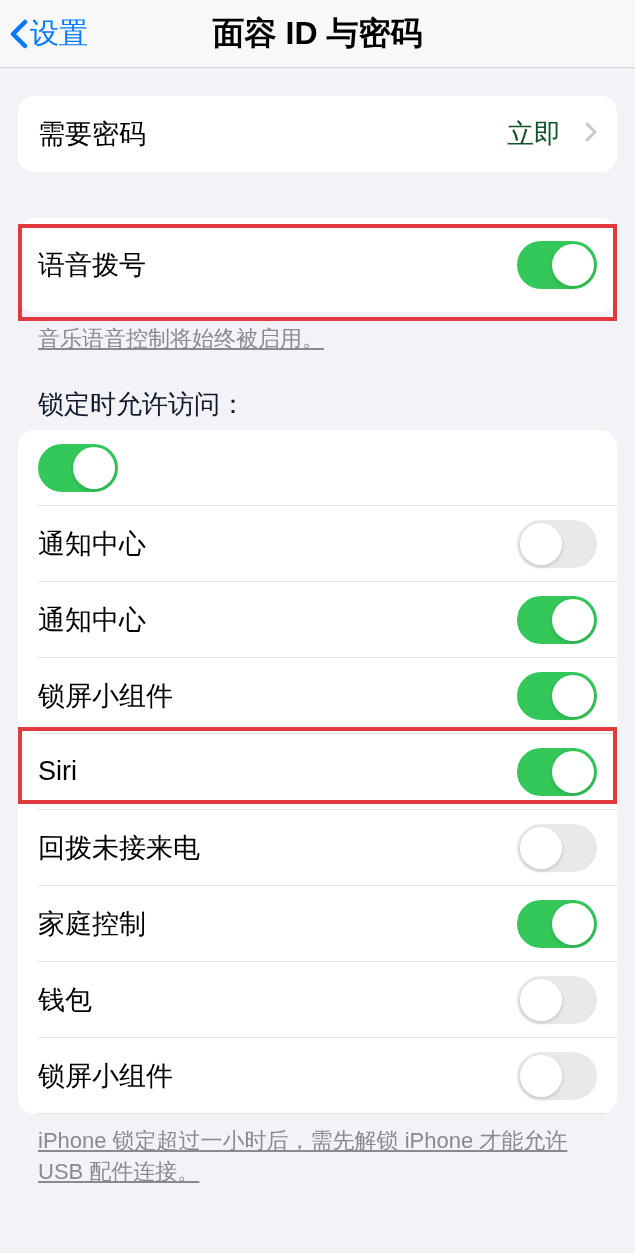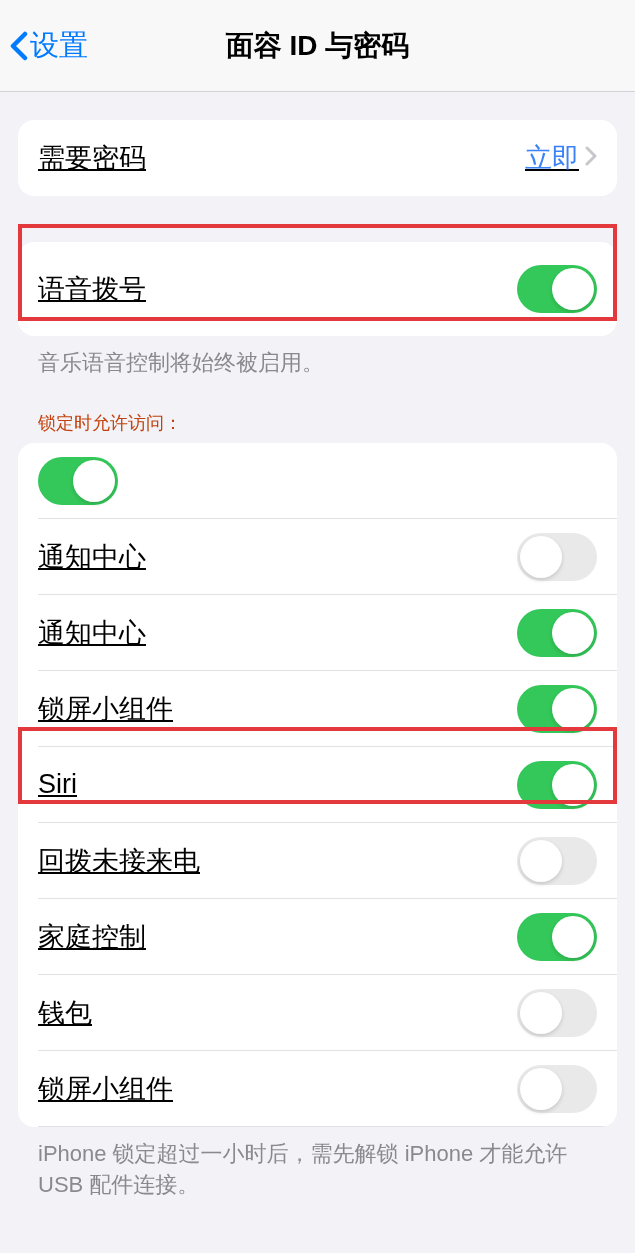--- a/index.html
+++ b/index.html
@@ -9,21 +9,21 @@
       -webkit-font-smoothing: antialiased;
     }
     body {
       font-family: -apple-system, "SF Pro Text", "Helvetica Neue", Arial, sans-serif;
       background: #f2f2f7;
       width: 635px;
       height: 1253px;
       overflow: hidden;
     }
     .nav-bar {
-      height: 92px;
+      height: 68px;
       background: #f8f8f8;
       display: flex;
       align-items: center;
       position: relative;
       border-bottom: 1px solid #d1d1d6;
     }
     .back-button {
       display: flex;
       align-items: center;
       padding-left: 10px;
@@ -35,32 +35,31 @@
       font-size: 38px;
       font-weight: 500;
       margin-right: 2px;
       display: inline-flex;
       align-items: center;
     }
     .nav-title {
       position: absolute;
       left: 50%;
       transform: translateX(-50%);
-      font-size: 28px;
+      font-size: 32px;
       font-weight: 600;
       color: #000;
     }
     .content {
       padding: 0 18px;
     }
     .section {
       background: #fff;
       border-radius: 16px;
       overflow: hidden;
-      text-decoration: underline;
     }
     .section.mt-large {
       margin-top: 28px;
     }
     .row {
       display: flex;
       align-items: center;
       padding: 0 20px;
       min-height: 76px;
       position: relative;
@@ -74,22 +73,22 @@
       height: 1px;
       background: #e2e2e4;
     }
     .row-label {
       font-size: 27px;
       color: #000;
       flex: 1;
     }
     .row-value {
       font-size: 27px;
-      color: #3b82f6;
-      margin-right: 6px;
+      color: #14532d;
+      margin-right: 24px;
     }
     .chevron-right {
       color: #c7c7cc;
       font-size: 24px;
       font-weight: 600;
     }
     .toggle {
       width: 80px;
       height: 48px;
       border-radius: 24px;
@@ -116,24 +115,25 @@
       right: 3px;
     }
     .toggle.off::after {
       left: 3px;
     }
     .footer-text {
       font-size: 22px;
       color: #8a8a8e;
       padding: 12px 20px 0 20px;
       line-height: 1.4;
+      text-decoration: underline;
     }
     .header-text {
-      font-size: 18px;
-      color: #c2410c;
+      font-size: 26px;
+      color: #0f172a;
       padding: 32px 20px 8px 20px;
     }
     .highlight-box {
       position: absolute;
       border: 4px solid #e4393c;
       pointer-events: none;
       z-index: 10;
     }
     .highlight-1 {
       left: 18px;

